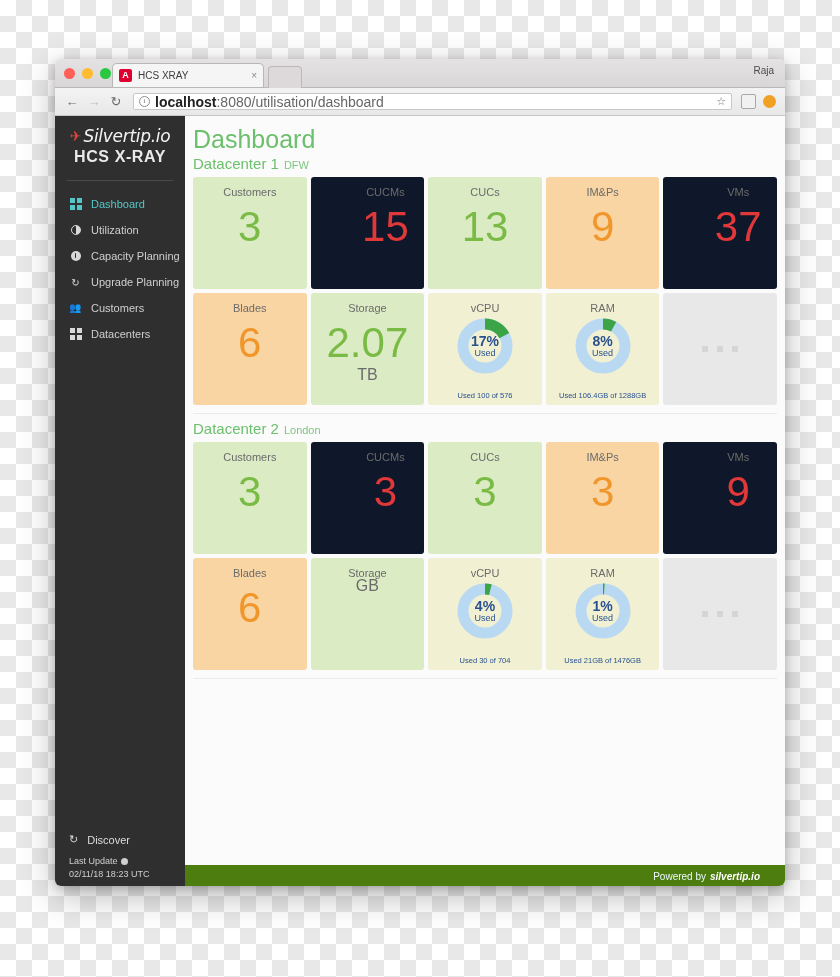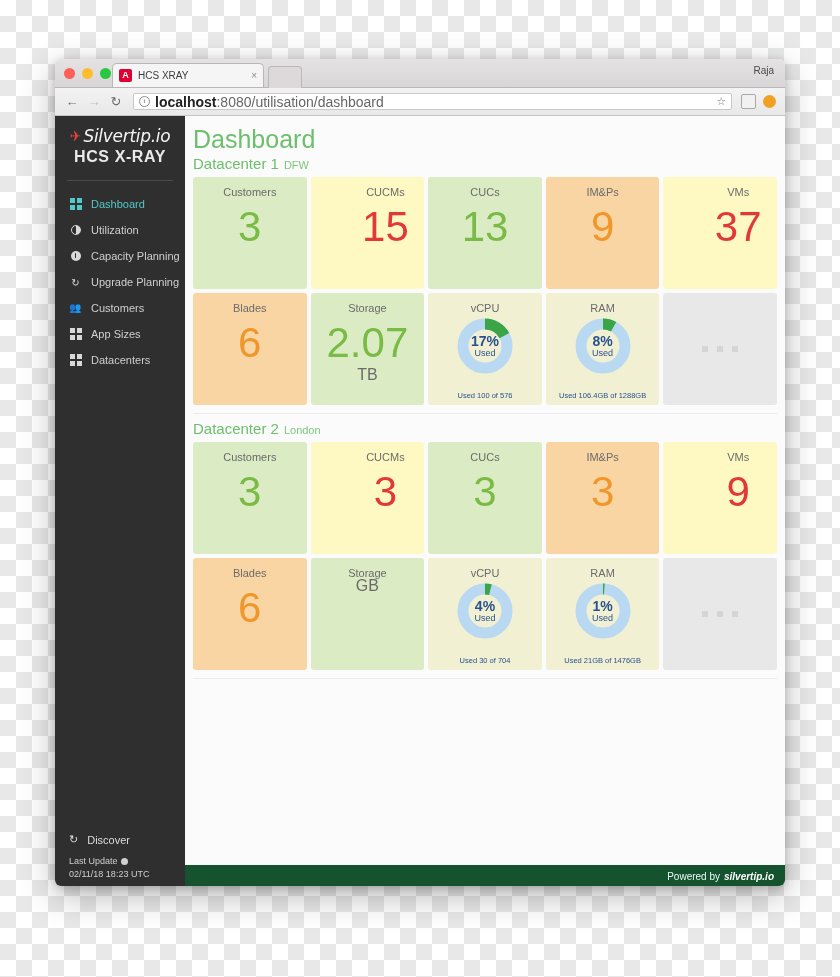--- a/index.html
+++ b/index.html
@@ -160,21 +160,21 @@
   }
   .card{
     height:112px;border-radius:3px;position:relative;
     display:flex;flex-direction:column;align-items:center;
     padding-top:9px;box-sizing:border-box;
   }
   .card .lbl{font-size:11px;color:#6b6b6b;}
   .card .val{font-size:42px;line-height:50px;margin-top:4px;font-weight:normal;}
   .card .unit{font-size:16px;color:#6b6b6b;margin-top:-2px;}
   .c-green{background:#dbebc4;}
-  .c-pink{background:#fef9c3;padding-left:36px;}
+  .c-pink{background:#0f172a;padding-left:36px;}
   .c-orange{background:#f9d5a4;}
   .c-cream{background:#f1f0d3;}
   .c-grey{background:#e9e8e8;}
   .v-green{color:#79bb45;}
   .v-red{color:#e1383a;}
   .v-orange{color:#f0962a;}
   .donut-wrap{margin-top:4px;position:relative;width:56px;height:56px;}
   .donut-wrap svg{display:block;}
   .donut-text{
     position:absolute;left:0;top:0;width:56px;height:56px;
@@ -187,23 +187,23 @@
     position:absolute;bottom:5px;left:0;right:0;text-align:center;
     font-size:7.5px;color:#29518e;
   }
   .dots{
     position:absolute;left:0;right:0;top:50%;transform:translateY(-50%);
     display:flex;justify-content:center;gap:9px;
   }
   .dots i{display:block;width:6px;height:6px;background:#d6d4d4;}
   .bottom-rule{border-top:1px solid #eceaea;margin:4px 8px 0 8px;}
   .app-footer{
-    position:absolute;left:0;right:0;bottom:0;height:22px;background:#14532d;
+    position:absolute;left:0;right:0;bottom:0;height:22px;background:#4d7c0f;
     display:flex;align-items:center;justify-content:flex-end;
-    padding-right:11px;box-sizing:border-box;
+    padding-right:25px;box-sizing:border-box;
   }
   .pw{color:#eafafd;font-size:10px;}
   .pw b{font-style:italic;font-weight:bold;color:#ffffff;margin-left:4px;}
 </style>
 </head>
 <body>
 
 <div class="backdrop"></div>
 
 <div class="window">
@@ -274,31 +274,20 @@
             </span>
           <span>Capacity Planning</span>
         </div>
         <div class="nav-item">
           <span class="ni">↻</span>
           <span>Upgrade Planning</span>
         </div>
         <div class="nav-item">
           <span class="ni people-ico">👥</span>
           <span>Customers</span>
-        </div>
-        <div class="nav-item">
-          <span class="ni">
-              <span class="sq-grid">
-                <i></i>
-                <i></i>
-                <i></i>
-                <i></i>
-              </span>
-            </span>
-          <span>App Sizes</span>
         </div>
         <div class="nav-item">
           <span class="ni">
               <span class="sq-grid">
                 <i></i>
                 <i></i>
                 <i></i>
                 <i></i>
               </span>
             </span>

